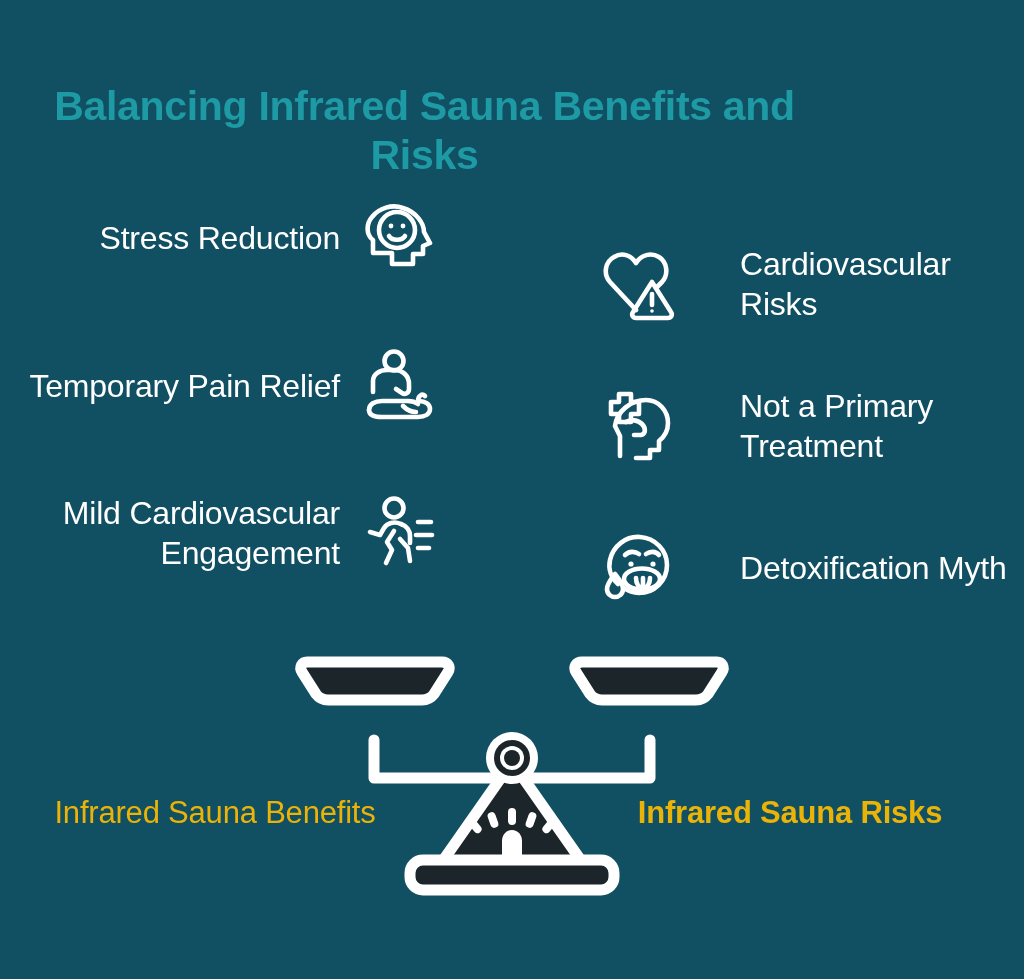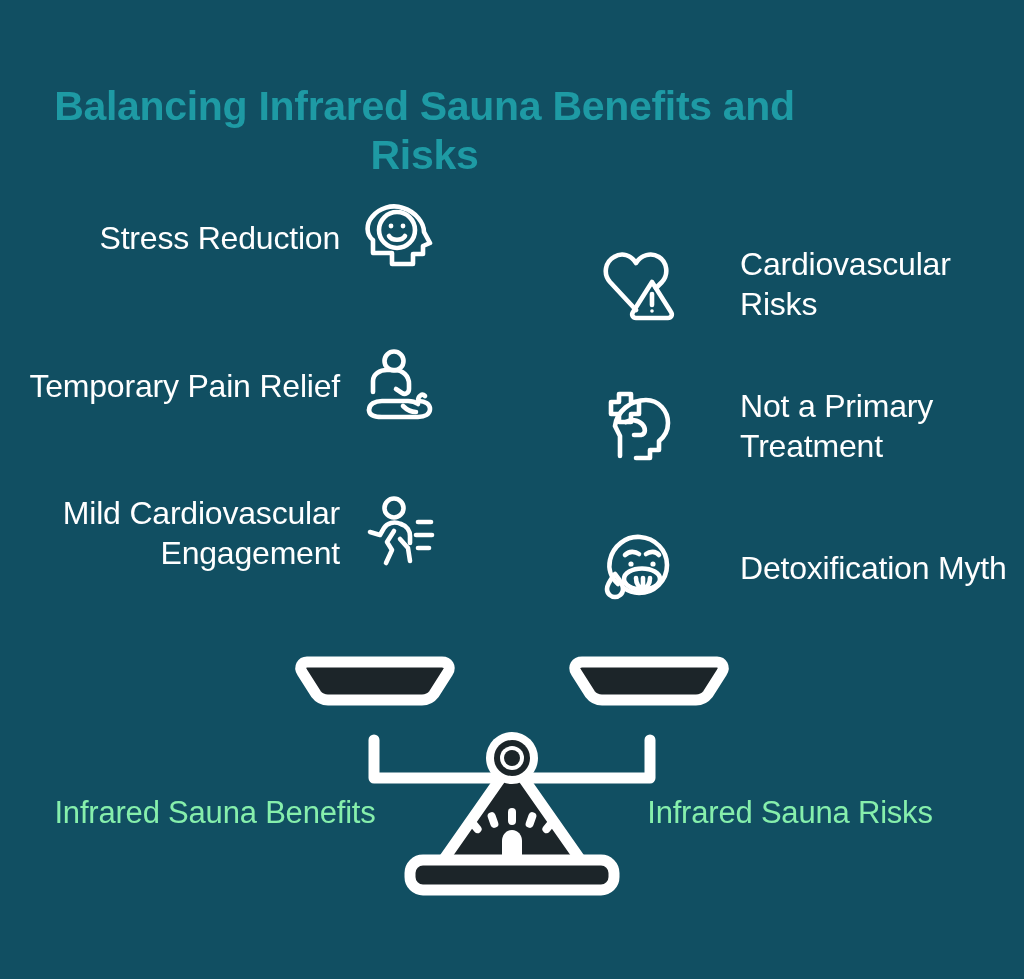--- a/index.html
+++ b/index.html
@@ -86,36 +86,37 @@
     left: 282px;
     top: 640px;
     width: 460px;
     height: 270px;
   }
   .scale svg { display: block; width: 460px; height: 270px; }
 
   
   .bottom-label {
     position: absolute;
-    color: #86efac;
+    color: #eab308;
     font-size: 31px;
     line-height: 1.28;
     letter-spacing: -0.2px;
   }
   .bottom-left {
     left: 40px;
     top: 793px;
     width: 350px;
     text-align: center;
   }
   .bottom-right {
     left: 600px;
     top: 793px;
     width: 380px;
     text-align: center;
+    font-weight: bold;
   }
 </style>
 </head>
 <body>
 
 <div id="infographic">
 
   <div class="title">Balancing Infrared Sauna Benefits and Risks</div>
 
   <div class="col col-left">

